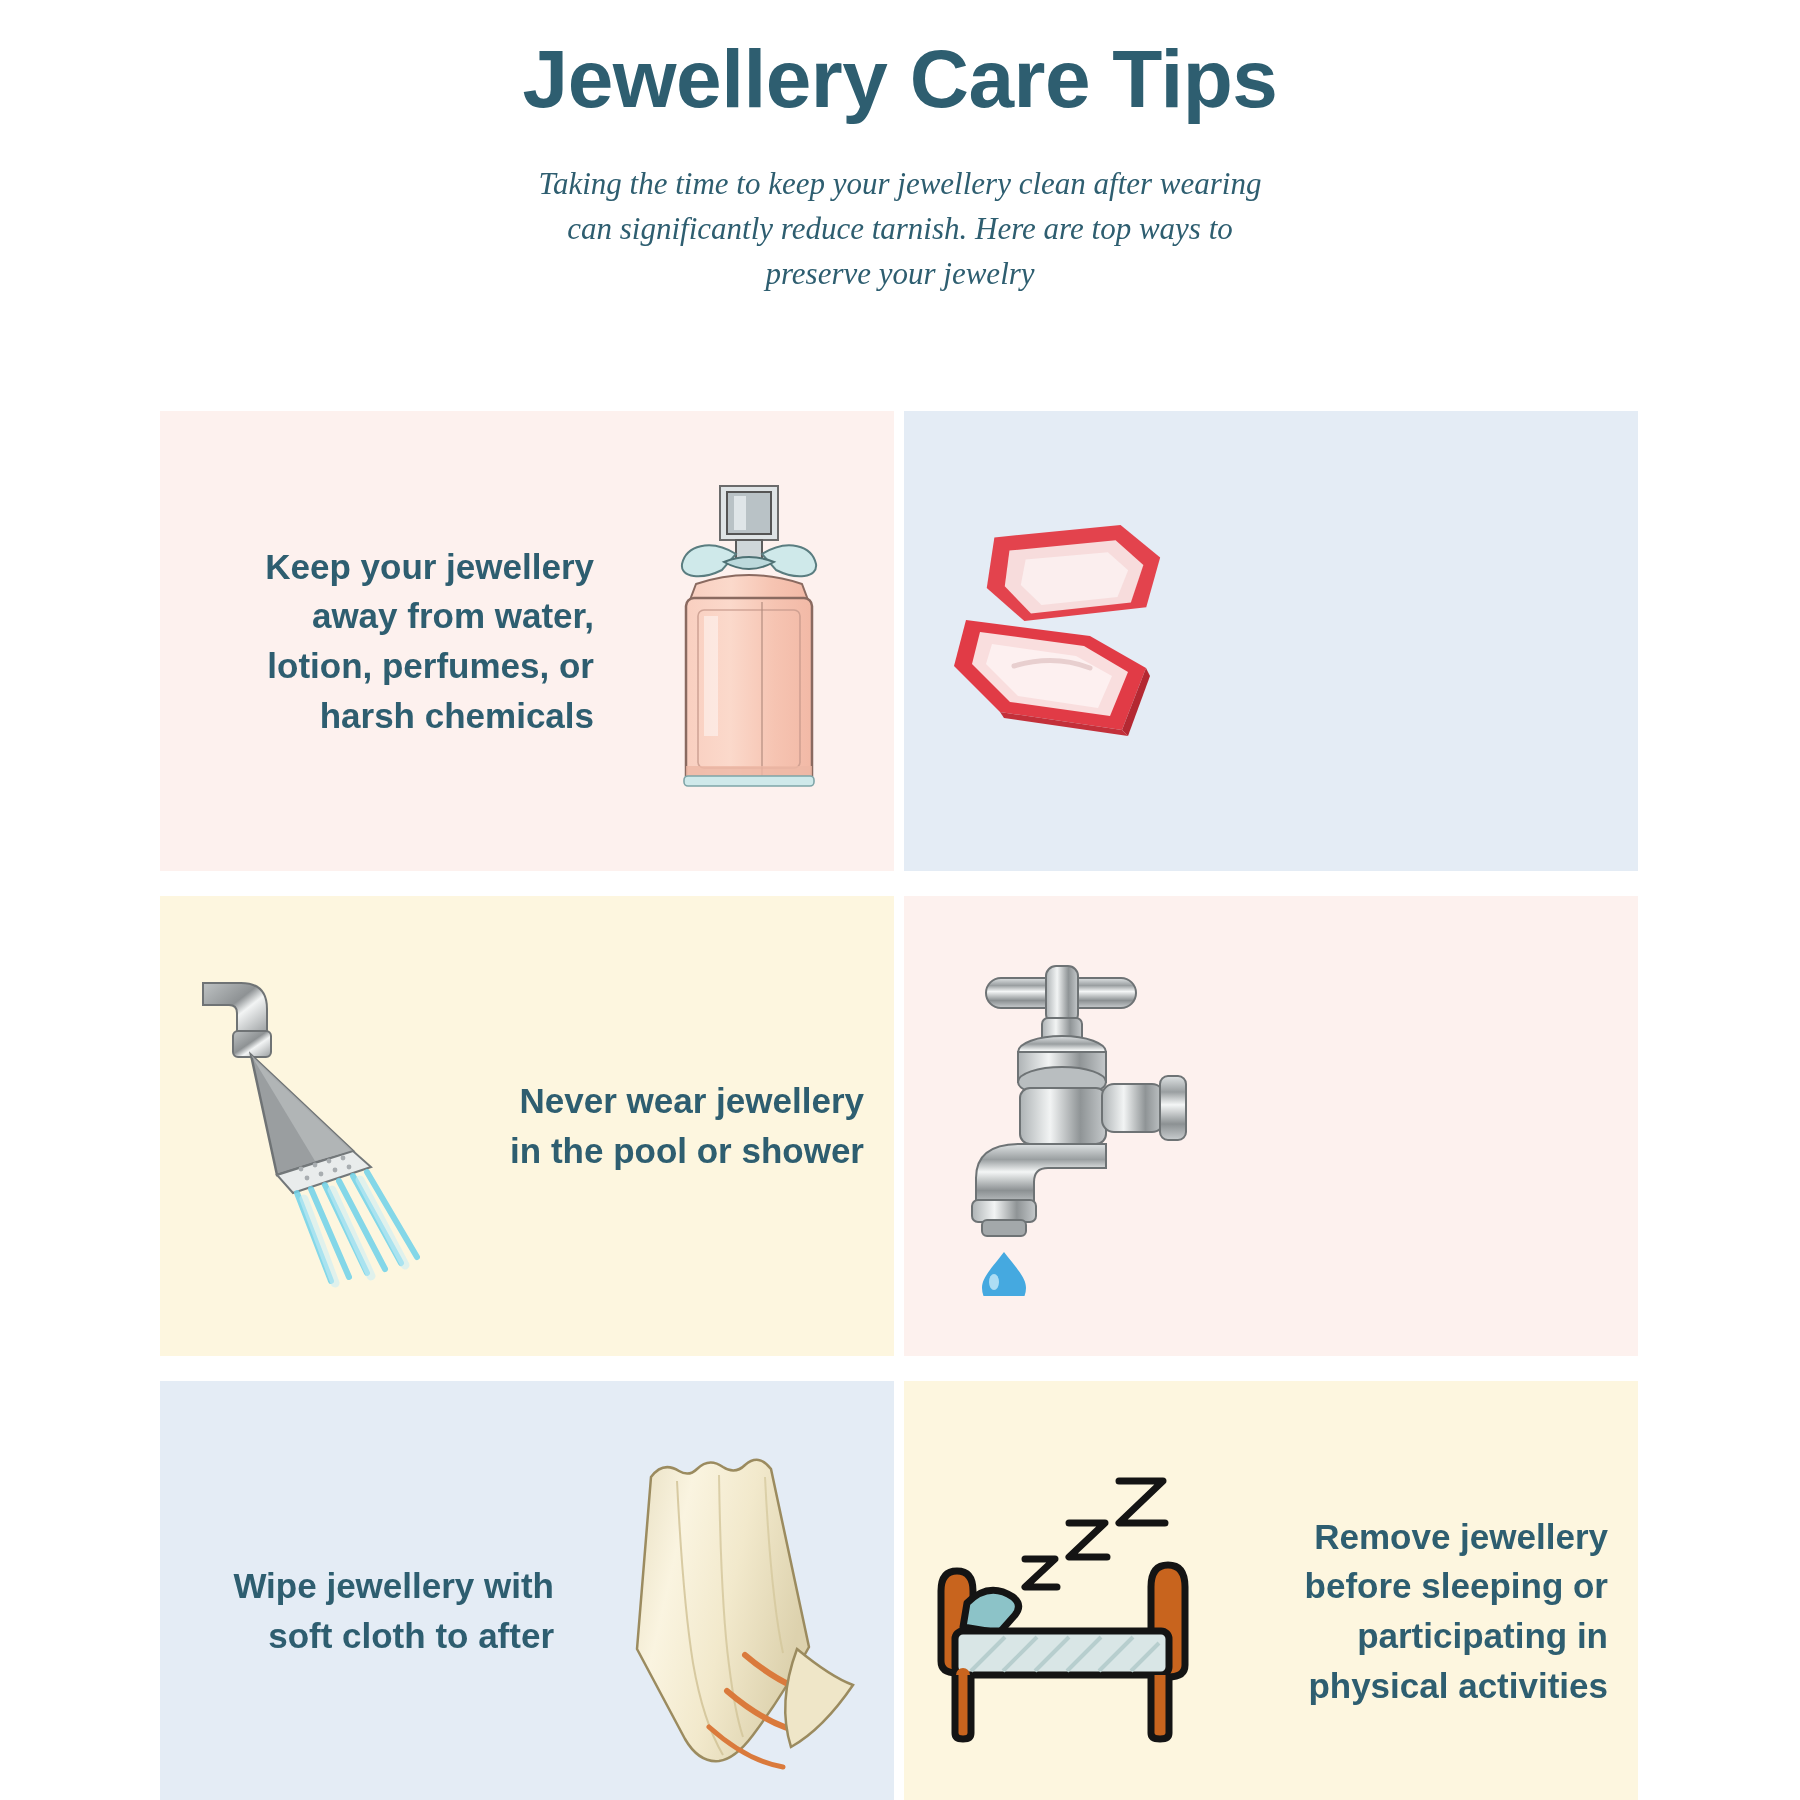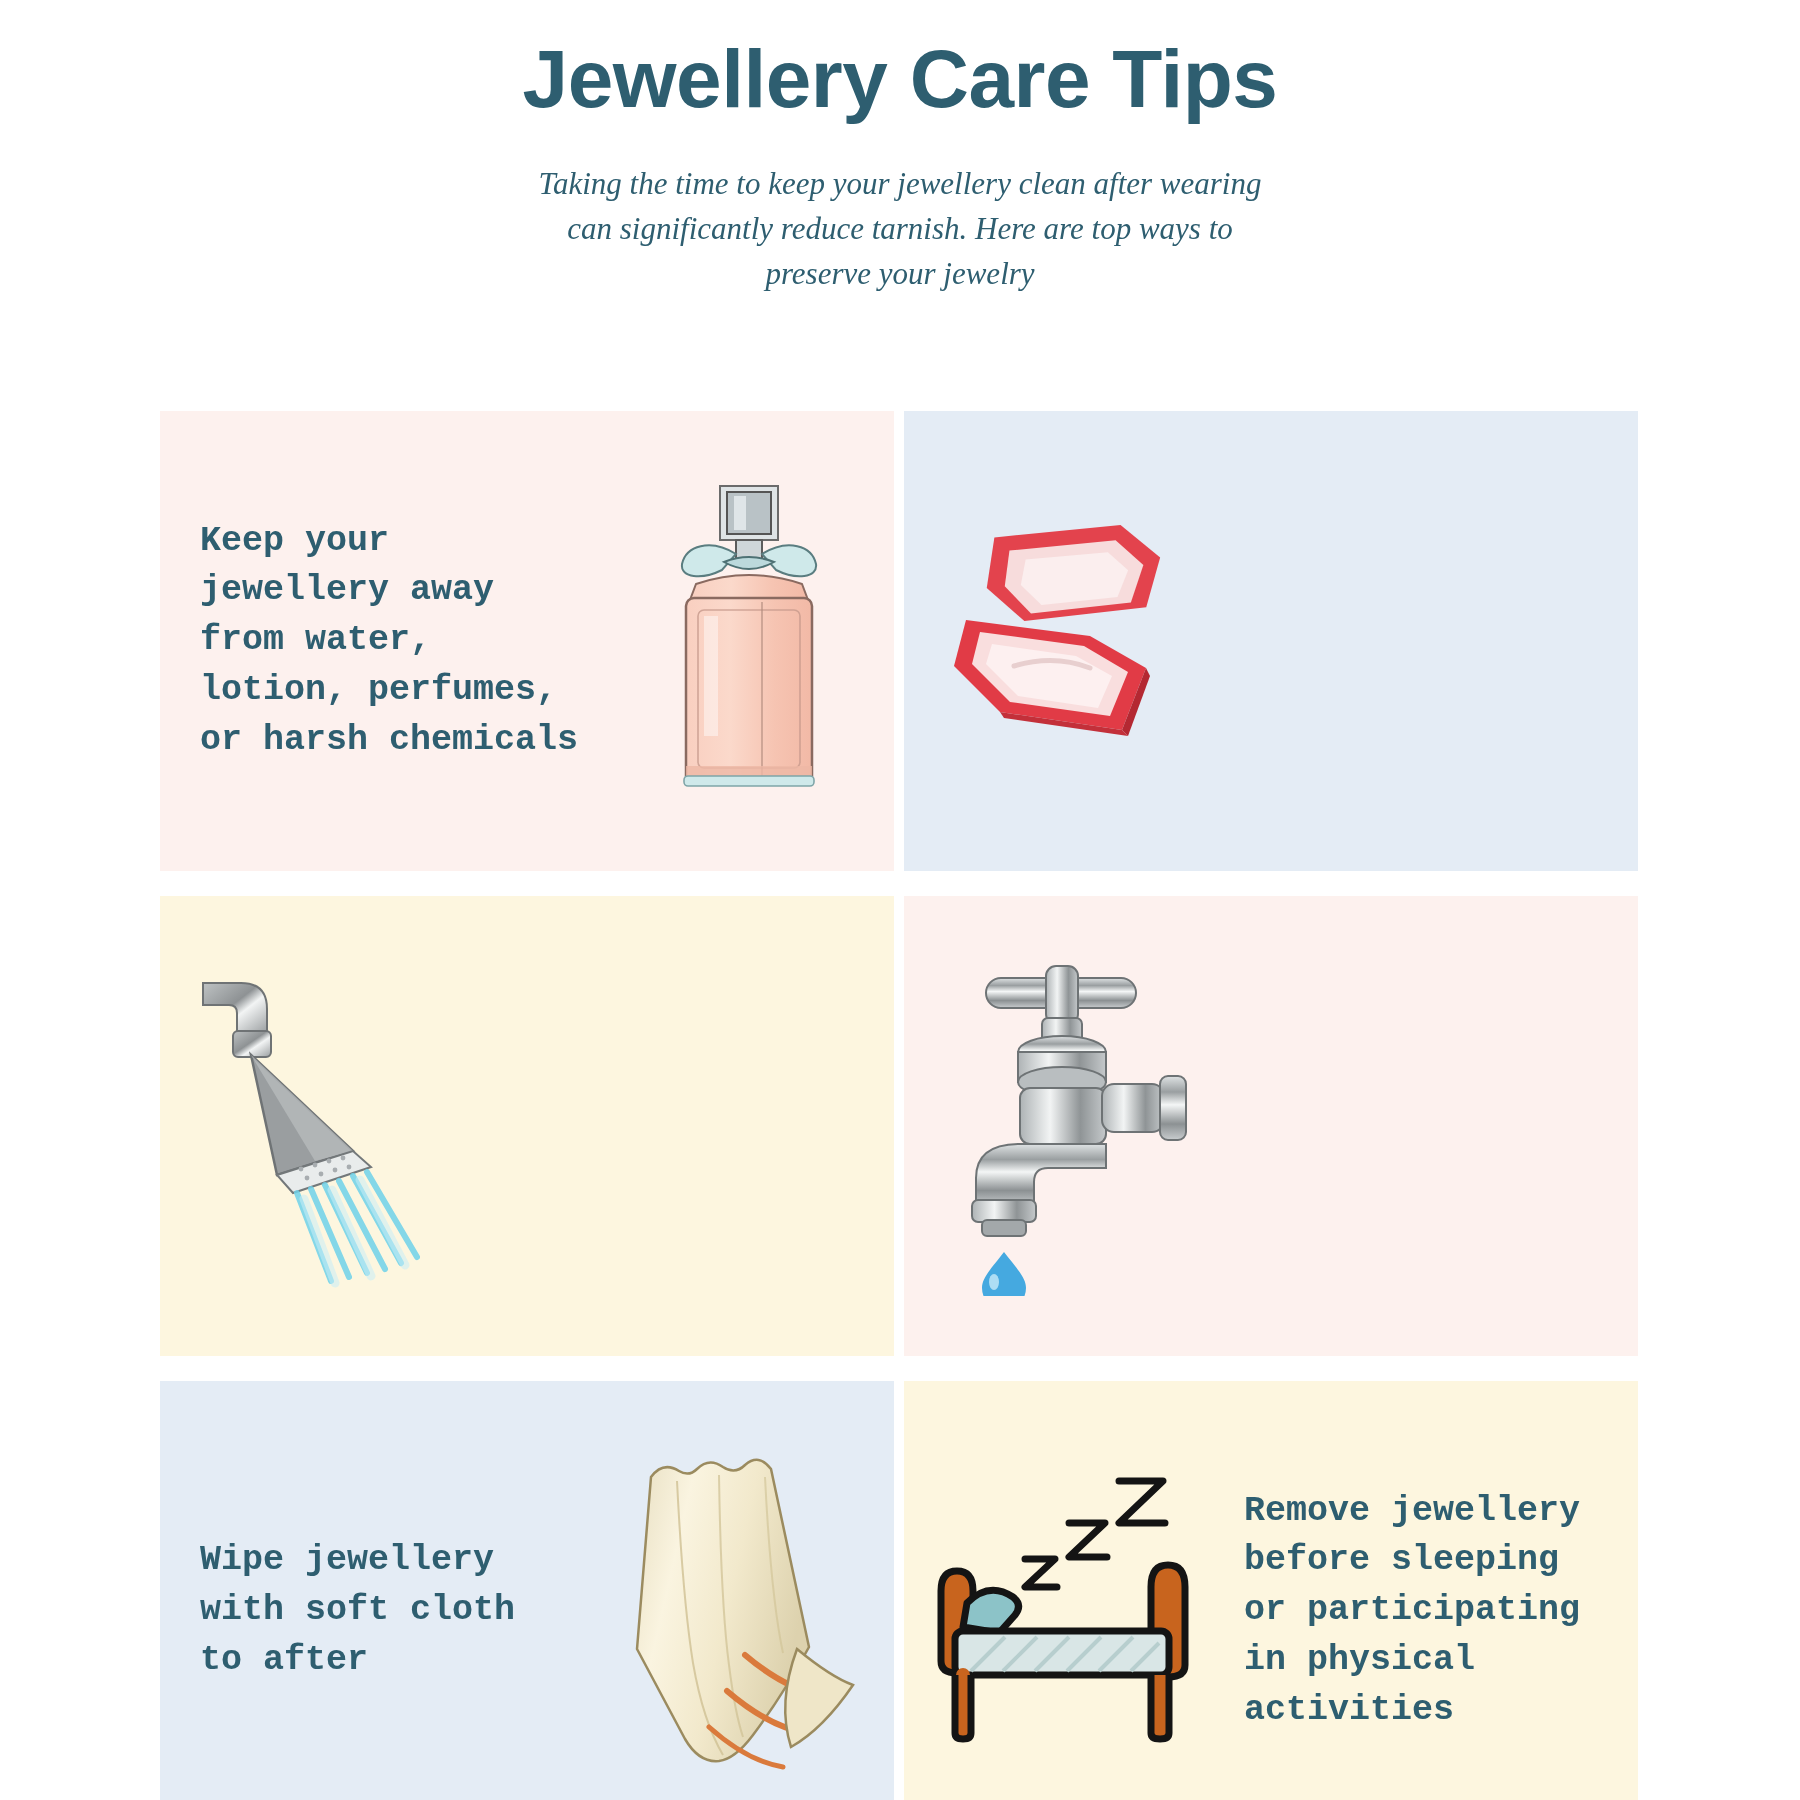--- a/index.html
+++ b/index.html
@@ -49,26 +49,26 @@
     position:relative;
     display:flex;
     align-items:center;
     overflow:hidden;
   }
   .card.bg-pink{background:#FDF1EE;}
   .card.bg-blue{background:#E4ECF5;}
   .card.bg-cream{background:#FDF6DF;}
 
   .card-text{
-    font-family:Liberation Mono, monospace;
+    font-family:Liberation Sans, sans-serif;
     font-weight:bold;
     font-size:35px;
     line-height:1.42;
     color:#2E5E70;
-    text-align:left;
+    text-align:right;
     z-index:3;
     position:relative;
   }
   .card-art{
     position:relative;
     display:flex;
     align-items:center;
     justify-content:center;
     z-index:2;
   }
@@ -203,20 +203,21 @@
             <line x1="168" y1="215" x2="216" y2="302"></line>
             <line x1="182" y1="211" x2="232" y2="296"></line>
           </g>
           <g stroke="#c9eef7" stroke-width="9" stroke-linecap="round" opacity="0.55">
             <line x1="119" y1="238" x2="150" y2="322"></line>
             <line x1="147" y1="229" x2="186" y2="315"></line>
             <line x1="175" y1="219" x2="220" y2="304"></line>
           </g>
         </svg>
       </div>
+      <div class="card-text">Never wear jewellery in the pool or shower</div>
     </div>
 
     <div class="card bg-pink art-right" id="card-4">
       <div class="card-art">
         <svg width="290" height="340" viewBox="0 0 290 340">
           <defs>
             <linearGradient id="chrome" x1="0" y1="0" x2="0" y2="1">
               <stop offset="0%" stop-color="#dfe3e4"></stop>
               <stop offset="25%" stop-color="#9a9fa1"></stop>
               <stop offset="45%" stop-color="#f4f6f6"></stop>

